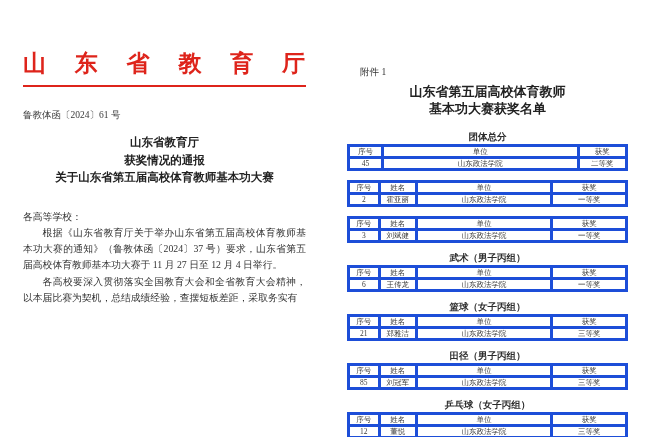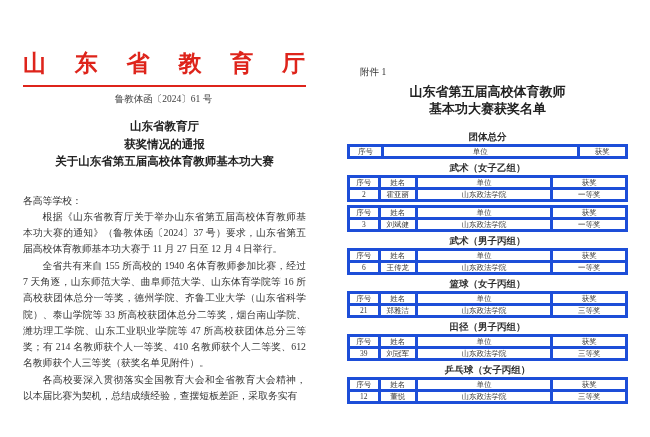--- a/index.html
+++ b/index.html
@@ -12,32 +12,32 @@
 
   
   .left-page{position:absolute;left:0;top:12px;width:330px;height:437px;background:#fff;}
   .lp-inner{margin:0 24px 0 23px;position:relative;height:437px;}
   .agency{
     margin-top:38px;font-size:23px;font-weight:bold;color:#de241b;
     line-height:28px;text-align:justify;text-align-last:justify;letter-spacing:1px;
     font-family:"Liberation Serif","DejaVu Serif",serif;
   }
   .red-rule{margin-top:7px;height:2px;background:#de241b;}
-  .doc-number{margin-top:6px;font-size:9.5px;color:#3a3a3a;text-align:center;padding-right:2px;line-height:12px;}
+  .doc-number{margin-top:22px;font-size:9.5px;color:#3a3a3a;text-align:left;padding-right:2px;line-height:12px;}
   .doc-title{margin-top:13px;text-align:center;font-weight:bold;font-size:11.5px;line-height:17.5px;color:#222;}
   .body-text{margin-top:22px;font-size:9.8px;line-height:16.3px;color:#333;text-align:justify;word-break:break-all;}
   .body-text p{margin:0;}
   .para{text-indent:2em;}
 
   
   .right-page{position:absolute;left:330px;top:0;width:320px;height:437px;background:#fff;}
   .attachment{margin:66px 0 0 30px;font-size:9.5px;color:#333;line-height:12px;}
   .rp-title{margin:5px 0 0 17px;width:281px;text-align:center;font-weight:bold;font-size:13px;line-height:17px;color:#222;}
   .sections{margin:14px 0 0 17px;width:281px;}
-  .section{margin-bottom:3px;}
+  .section{margin-bottom:9px;}
   .sec-title{text-align:center;font-size:9.5px;font-weight:bold;line-height:13px;color:#2c2c2c;}
   table.award{width:100%;border-collapse:collapse;table-layout:fixed;margin-top:0px;}
   table.award th,table.award td{
     border:3px solid #1d4ed8;font-size:7.5px;font-weight:normal;
     text-align:center;vertical-align:middle;height:9px;line-height:9px;
     padding:0 1px;color:#3a3a3a;overflow:hidden;white-space:nowrap;
   }
   
   .t3 .c-no{width:11%;} .t3 .c-unit{width:72.5%;} .t3 .c-award{width:16.5%;}
   
@@ -54,21 +54,20 @@
       <div class="red-rule"></div>
       <div class="doc-number">鲁教体函〔2024〕61 号</div>
       <div class="doc-title">
         <div>山东省教育厅</div>
         <div>获奖情况的通报</div>
         <div>关于山东省第五届高校体育教师基本功大赛</div>
       </div>
       <div class="body-text">
         <p>各高等学校：</p>
         <p class="para">根据《山东省教育厅关于举办山东省第五届高校体育教师基本功大赛的通知》（鲁教体函〔2024〕37 号）要求，山东省第五届高校体育教师基本功大赛于 11 月 27 日至 12 月 4 日举行。</p>
-        <p class="para">全省共有来自 155 所高校的 1940 名体育教师参加比赛，经过 7 天角逐，山东师范大学、曲阜师范大学、山东体育学院等 16 所高校获团体总分一等奖，德州学院、齐鲁工业大学（山东省科学院）、泰山学院等 33 所高校获团体总分二等奖，烟台南山学院、潍坊理工学院、山东工业职业学院等 47 所高校获团体总分三等奖；有 214 名教师获个人一等奖、410 名教师获个人二等奖、612 名教师获个人三等奖（获奖名单见附件）。</p>
         <p class="para">各高校要深入贯彻落实全国教育大会和全省教育大会精神，以本届比赛为契机，总结成绩经验，查摆短板差距，采取务实有</p>
       </div>
 
     </div>
   </div>
 
   <div class="right-page">
     <div class="attachment">附件 1</div>
     <div class="rp-title">
       <div>山东省第五届高校体育教师</div>
@@ -79,26 +78,30 @@
 
       <div class="section">
         <div class="sec-title">团体总分</div>
         <table class="award t3">
           <tbody>
               <tr>
             <th class="c-no">序号</th>
             <th class="c-unit">单位</th>
             <th class="c-award">获奖</th>
           </tr>
-        </tbody>
-          </table>
-      </div>
-
-      <div class="section">
-        <div class="sec-title">武术（女子乙组）</div>
+          <tr>
+            <td>45</td>
+            <td>山东政法学院</td>
+            <td>二等奖</td>
+          </tr>
+        </tbody>
+          </table>
+      </div>
+
+      <div class="section">
         <table class="award t4">
           <tbody>
               <tr>
             <th class="c-no">序号</th>
             <th class="c-name">姓名</th>
             <th class="c-unit">单位</th>
             <th class="c-award">获奖</th>
           </tr>
           <tr>
             <td>2</td>
@@ -173,21 +176,21 @@
         <div class="sec-title">田径（男子丙组）</div>
         <table class="award t4">
           <tbody>
               <tr>
             <th class="c-no">序号</th>
             <th class="c-name">姓名</th>
             <th class="c-unit">单位</th>
             <th class="c-award">获奖</th>
           </tr>
           <tr>
-            <td>39</td>
+            <td>85</td>
             <td>刘冠军</td>
             <td>山东政法学院</td>
             <td>三等奖</td>
           </tr>
         </tbody>
           </table>
       </div>
 
       <div class="section">
         <div class="sec-title">乒乓球（女子丙组）</div>

